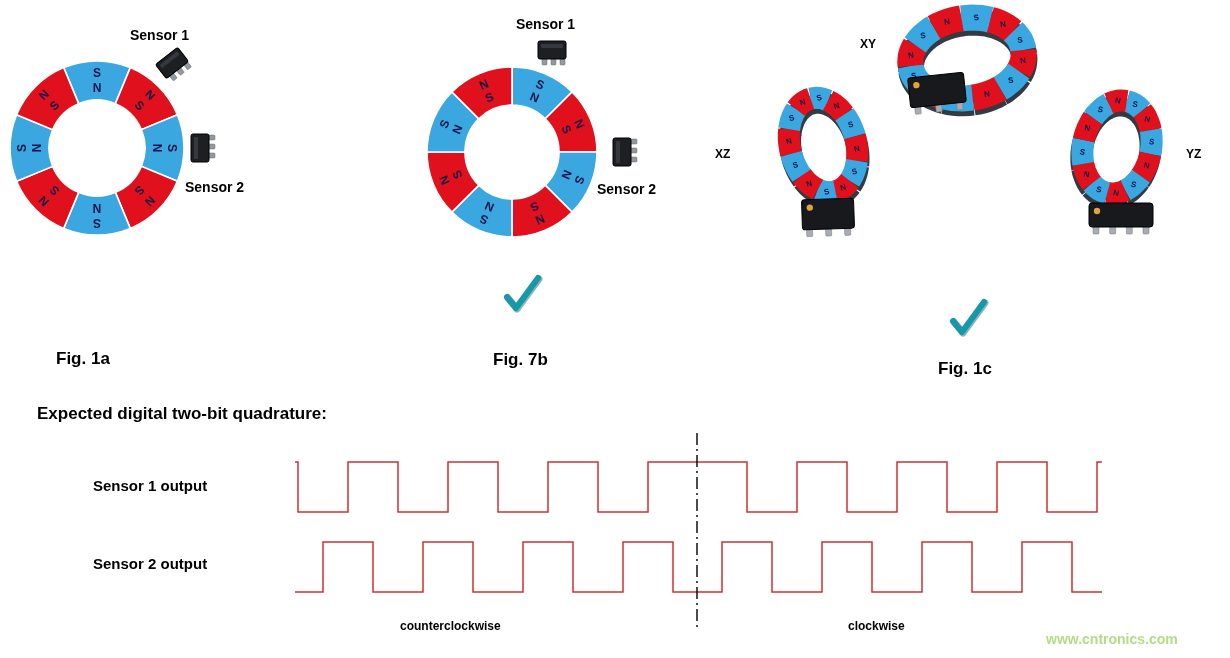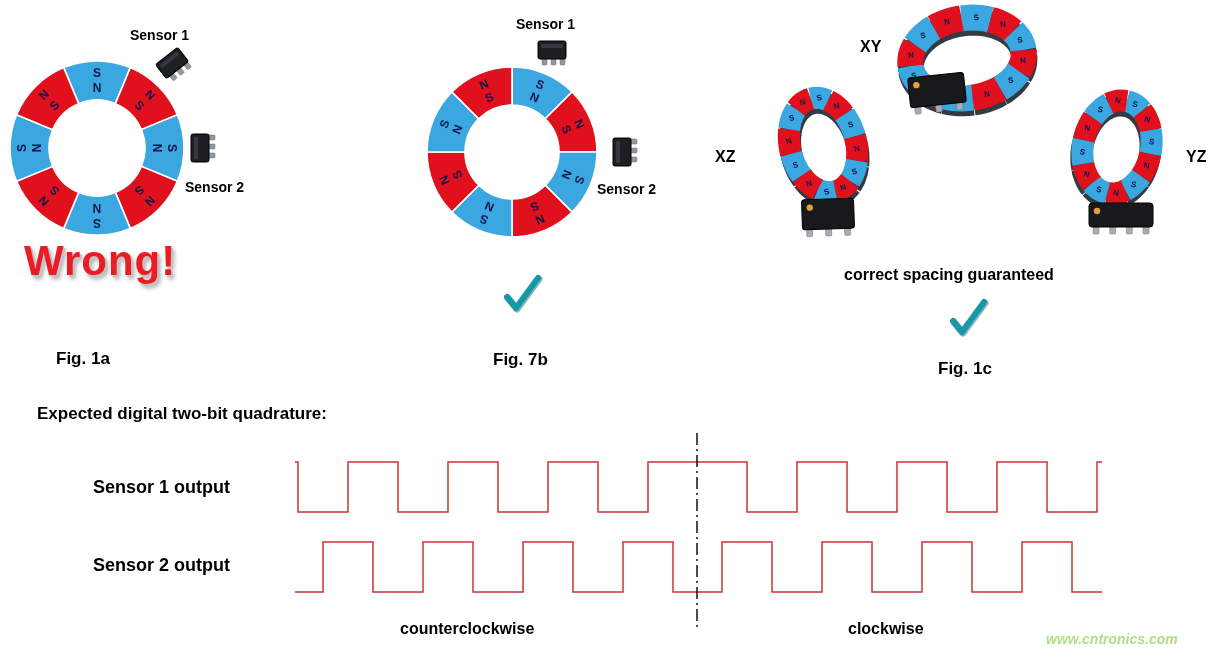--- a/index.html
+++ b/index.html
@@ -1,22 +1,22 @@
 <!DOCTYPE html>
 <html><head>
 <meta charset="utf-8">
 <style>
   html,body{margin:0;padding:0;background:#fff;}
   #canvas{position:relative;width:1230px;height:658px;background:#fff;
           font-family:"Liberation Sans",sans-serif;overflow:hidden;}
   #art{position:absolute;left:0;top:0;}
   .lbl{position:absolute;white-space:nowrap;color:#000;font-weight:bold;line-height:1.1;}
   .f14{font-size:14px;}
-  .f15{font-size:18px;text-align:right;}
-  .f16{font-size:16px;text-align:center;}
+  .f15{font-size:15px;text-align:right;}
+  .f16{font-size:12px;text-align:center;}
   .f17{font-size:17px;}
   .wrong{font-size:42px;font-weight:800;letter-spacing:1px;
          text-shadow:2px 2px 0 #c4c4c4,3px 4px 4px rgba(0,0,0,.35);}
   .watermark{font-size:14px;font-weight:bold;}
 </style>
 </head>
 <body>
 
 <div id="canvas">
   <svg id="art" width="1230" height="658" viewBox="0 0 1230 658">
@@ -244,33 +244,31 @@
         <path d="M954 322 l9 11 l22 -30" fill="none" stroke="#0d6b78" stroke-width="7" stroke-linecap="round" stroke-linejoin="round" opacity="0.5"></path>
         <path d="M953 321 l9 11 l22 -30" fill="none" stroke="#1798a8" stroke-width="6" stroke-linecap="round" stroke-linejoin="round"></path>
       </g>
       <path d="M295 462 L298 462 L298 512 L348 512 L348 462 L398 462 L398 512 L448 512 L448 462 L498 462 L498 512 L548 512 L548 462 L598 462 L598 512 L648 512 L648 462 L747 462 L747 512 L797 512 L797 462 L847 462 L847 512 L897 512 L897 462 L947 462 L947 512 L997 512 L997 462 L1047 462 L1047 512 L1097 512 L1097 462 L1102 462" fill="none" stroke="#cc3333" stroke-width="1.5"></path>
       <path d="M295 592 L323 592 L323 542 L373 542 L373 592 L423 592 L423 542 L473 542 L473 592 L523 592 L523 542 L573 542 L573 592 L623 592 L623 542 L673 542 L673 592 L722 592 L722 542 L772 542 L772 592 L822 592 L822 542 L872 542 L872 592 L922 592 L922 542 L972 542 L972 592 L1022 592 L1022 542 L1072 542 L1072 592 L1102 592" fill="none" stroke="#cc3333" stroke-width="1.5"></path>
       <line x1="697" y1="433" x2="697" y2="628" stroke="#111" stroke-width="1.5" stroke-dasharray="12 4 2 4"></line>
     </svg>
 
   <div class="lbl f14" style="left:130px;top:28px">Sensor 1</div>
   <div class="lbl f14" style="left:185px;top:180px">Sensor 2</div>
-  <div class="lbl wrong" style="left: 24px; top: 238px; color: rgb(237, 28, 36);">Wrong!</div>
   <div class="lbl f17" style="left:56px;top:350px">Fig. 1a</div>
 
   <div class="lbl f14" style="left:516px;top:17px">Sensor 1</div>
   <div class="lbl f14" style="left:597px;top:182px">Sensor 2</div>
   <div class="lbl f17" style="left:493px;top:351px">Fig. 7b</div>
 
   <div class="lbl f16" style="left:860px;top:38px">XY</div>
   <div class="lbl f16" style="left:715px;top:148px">XZ</div>
   <div class="lbl f16" style="left:1186px;top:148px">YZ</div>
-  <div class="lbl f16" style="left:844px;top:266px">correct spacing guaranteed</div>
   <div class="lbl f17" style="left:938px;top:360px">Fig. 1c</div>
 
   <div class="lbl f17" style="left:37px;top:405px">Expected digital two-bit quadrature:</div>
   <div class="lbl f15" style="left:93px;top:478px">Sensor 1 output</div>
   <div class="lbl f15" style="left:93px;top:556px">Sensor 2 output</div>
   <div class="lbl f16" style="left:400px;top:620px">counterclockwise</div>
   <div class="lbl f16" style="left:848px;top:620px">clockwise</div>
 
-  <div class="lbl watermark" style="left: 1046px; top: 632px; color: rgb(178, 221, 133); font-style: italic;">www.cntronics.com</div>
+  <div class="lbl watermark" style="left: 1046px; top: 632px; color: rgb(178, 221, 133);">www.cntronics.com</div>
 </div>
 
 </body></html>

